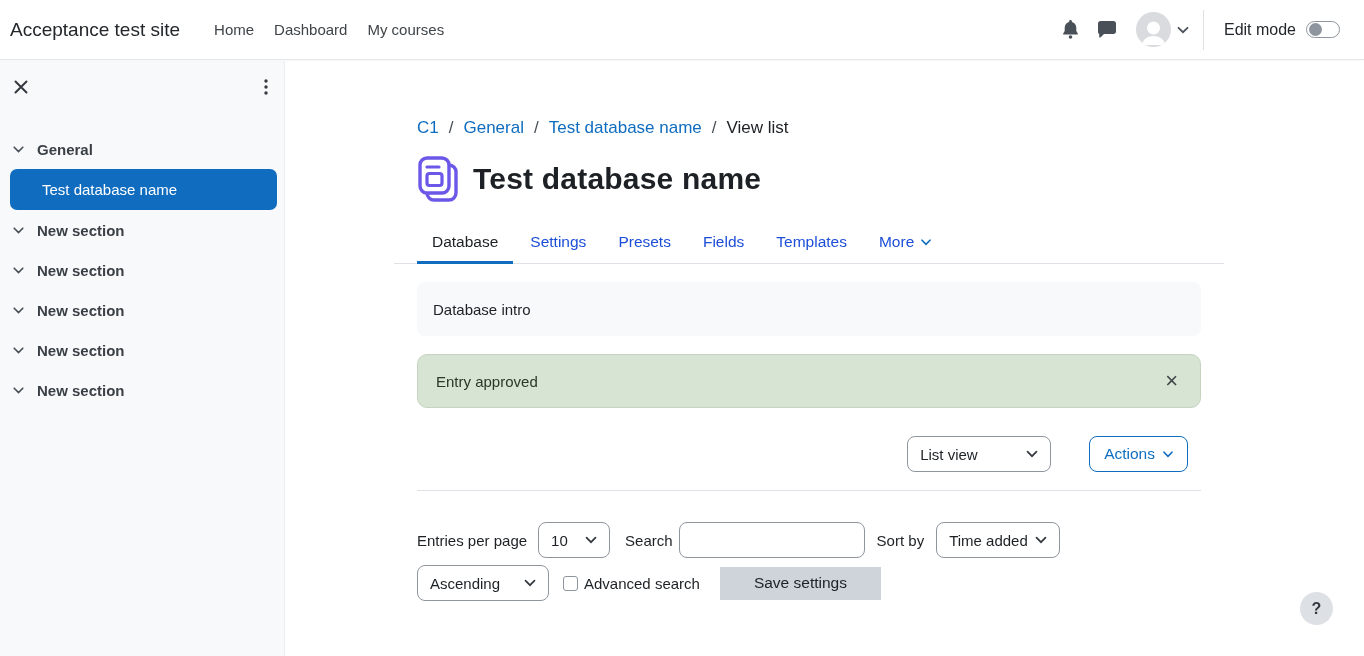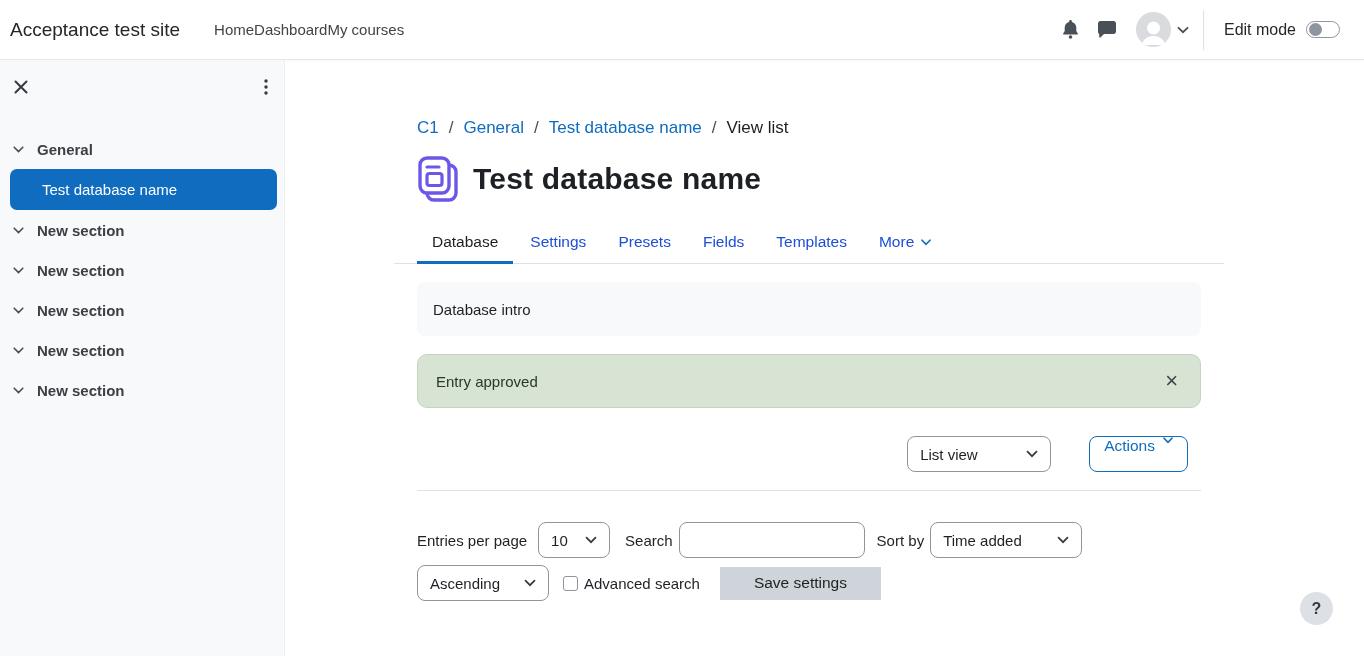--- a/index.html
+++ b/index.html
@@ -5,21 +5,21 @@
   * { margin:0; padding:0; box-sizing:border-box; }
   html,body { width:1364px; height:656px; }
   body { font-family:"Liberation Sans", sans-serif; color:#1d2125; background:#fff; overflow:hidden; }
   #app { position:relative; width:1364px; height:656px; background:#fff; }
 
   
   .navbar { height:60px; display:flex; align-items:center; padding:0 24px 0 10px;
             background:#fff; border-bottom:1px solid #e4e7ea; box-shadow:0 1px 2px rgba(0,0,0,.04);
             position:relative; z-index:5; }
   .brand { font-size:19px; color:#23272b; margin-right:34px; cursor:pointer; }
-  .nav-links { display:flex; }
+  .nav-links { display:flex; column-gap:20px; }
   .nav-link { font-size:15px; color:#3f4449; text-decoration:none; cursor:pointer; }
   .nav-right { margin-left:auto; display:flex; align-items:center; }
   .icon-btn { display:inline-flex; align-items:center; justify-content:center; cursor:pointer; }
   .bell { margin-right:19px; }
   .chat { margin-right:20px; }
   .avatar { width:35px; height:35px; border-radius:50%; background:#d9dbde; overflow:hidden;
             display:inline-flex; align-items:flex-end; justify-content:center; }
   .avatar-chevron { margin-left:6px; margin-right:14px; }
   .nav-divider { width:1px; height:40px; background:#dfe2e5; margin-right:20px; }
   .edit-mode-label { font-size:16px; color:#23272b; margin-right:10px; }
@@ -69,21 +69,21 @@
                    font-size:15px; color:#293829; }
   .alert-close { margin-left:auto; font-size:22px; line-height:1; color:#3f4547; cursor:pointer;
                  background:none; border:none; padding:0 4px; }
 
   
   .view-row { margin-top:28px; display:flex; justify-content:flex-end; align-items:center;
               column-gap:38px; padding-right:13px; }
   .select { display:inline-flex; align-items:center; justify-content:space-between; height:36px;
             border:1px solid #8f959e; border-radius:8px; background:#fff; padding:0 12px;
             font-size:15px; color:#1d2125; cursor:pointer; }
-  .btn-outline { height:36px; display:inline-flex; align-items:flex-start; gap:8px; padding:0 14px;
+  .btn-outline { height:36px; display:inline-flex; align-items:center; gap:8px; padding:0 14px;
                  border:1px solid #0f6cbf; color:#0f6cbf; background:#fff; border-radius:8px;
                  font-size:15.5px; cursor:pointer; font-family:inherit; }
   .hr { margin-top:18px; border:none; border-top:1px solid #dee2e6; }
 
   
   .controls-1 { margin-top:31px; display:flex; align-items:center; font-size:15px; }
   .controls-2 { margin-top:7px; display:flex; align-items:center; font-size:15px; }
   .text-input { height:36px; width:186px; border:1px solid #8f959e; border-radius:8px; background:#fff;
                 padding:0 10px; font-size:15px; font-family:inherit; color:#1d2125; }
   .checkbox { width:15px; height:15px; border:1px solid #8f959e; border-radius:3px; background:#fff;
@@ -284,21 +284,21 @@
           <span>Entries per page</span>
           <span class="select" style="width:72px;margin-left:11px">
             <span>10</span>
             <svg width="12" height="8" viewBox="0 0 12 8">
                 <path fill="none" stroke="#343a40" stroke-width="1.7" stroke-linecap="round" d="M1.5 1.6 6 6.2l4.5-4.6"></path>
               </svg>
           </span>
           <span style="margin-left:15px">Search</span>
           <input class="text-input" style="margin-left: 6px;" value="">
           <span style="margin-left:12px">Sort by</span>
-          <span class="select" style="width:152px;margin-left:6px">
+          <span class="select" style="width:124px;margin-left:12px">
             <span>Time added</span>
             <svg width="12" height="8" viewBox="0 0 12 8">
                 <path fill="none" stroke="#343a40" stroke-width="1.7" stroke-linecap="round" d="M1.5 1.6 6 6.2l4.5-4.6"></path>
               </svg>
           </span>
         </div>
 
         <div class="controls-2">
           <span class="select" style="width:132px">
             <span>Ascending</span>

